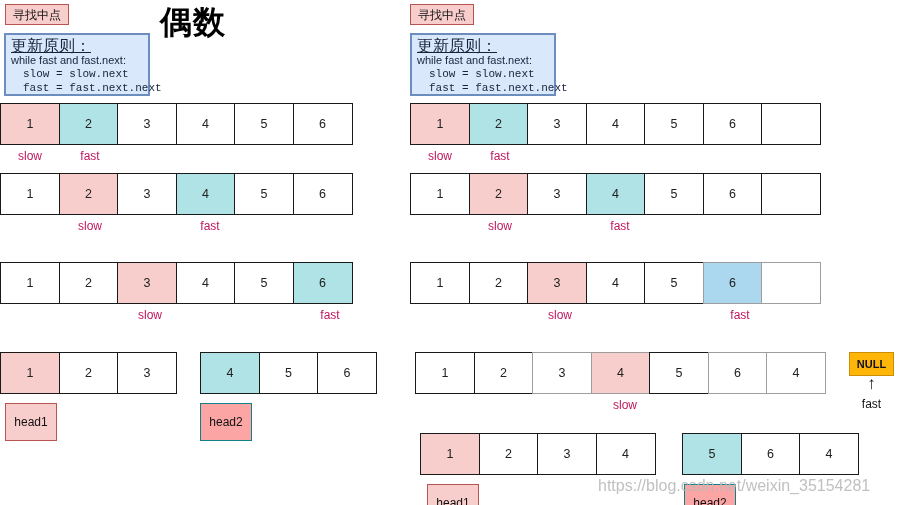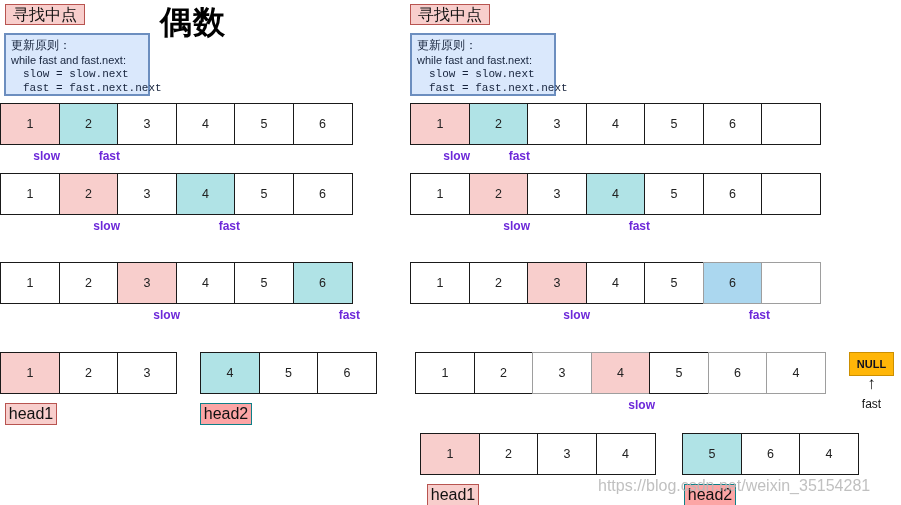--- a/index.html
+++ b/index.html
@@ -3,61 +3,61 @@
 <meta charset="utf-8">
 <style>
   * { margin:0; padding:0; box-sizing:border-box; }
   html,body { background:#ffffff; }
   body { font-family:"Liberation Sans","DejaVu Sans",sans-serif; color:#1a1a1a; }
   #stage { position:relative; width:901px; height:505px; background:#ffffff; overflow:hidden; }
 
   .tag-box {
     position:absolute; top:4px; height:21px; padding:2px 7px;
     background:#f8cecc; border:1.5px solid #b85450;
-    font-size:16px; line-height:16px; color:#111; white-space:nowrap;
+    font-size:12px; line-height:16px; color:#111; white-space:nowrap;
   }
   .tag-left { left:5px; }
   .tag-right { left:410px; }
 
   .panel-title {
     position:absolute; top:1px; width:120px; text-align:center;
     font-size:32px; font-weight:600; color:#000; letter-spacing:1px;
   }
   .title-left { left:133px; }
   .title-right { left:568px; }
 
   .rule-box {
     position:absolute; top:33px; width:146px; height:63px;
     background:#dae8fc; border:2px solid #6c8ebf;
     padding:3px 5px; font-size:11px; color:#16233c;
   }
   .rule-left { left:4px; }
   .rule-right { left:410px; }
-  .rule-heading { font-size:12px; line-height:15px; }
+  .rule-heading { font-size:16px; line-height:15px;text-decoration:underline; }
   .rule-line { line-height:14px; white-space:pre; }
   .rule-line.indent { padding-left:12px;font-family:Liberation Mono, monospace; }
 
   .list-row { position:absolute; display:flex; }
   .cell {
     width:60px; height:42px; margin-left:-1.5px;
     border:1.5px solid #1a1a1a; background:#ffffff;
     display:flex; align-items:center; justify-content:center;
     font-size:12.5px; color:#222;
   }
   .cell:first-child { margin-left:0; }
 
   .ptr-label {
-    position:absolute; width:60px; text-align:right;
-    font-size:12px; color:#6d28d9;font-weight:bold;
+    position:absolute; width:60px; text-align:center;
+    font-size:12px; color:#be185d;
   }
 
   .head-box {
-    position:absolute; width:52px; height:22px;
+    position:absolute; width:52px; height:38px;
     display:flex; align-items:center; justify-content:center;
-    font-size:16px; color:#111;
+    font-size:12px; color:#111;
   }
   .head-red  { background:#f8cecc; border:1.5px solid #b85450; }
   .head-teal { background:#fca5a5; border:1.5px solid #0e8088; }
   .hpos0 { left:5px;   top:403px; }
   .hpos1 { left:200px; top:403px; }
   .hpos2 { left:427px; top:484px; }
   .hpos3 { left:684px; top:484px; }
 
   .null-box {
     position:absolute; left:849px; top:352px; width:45px; height:24px;

